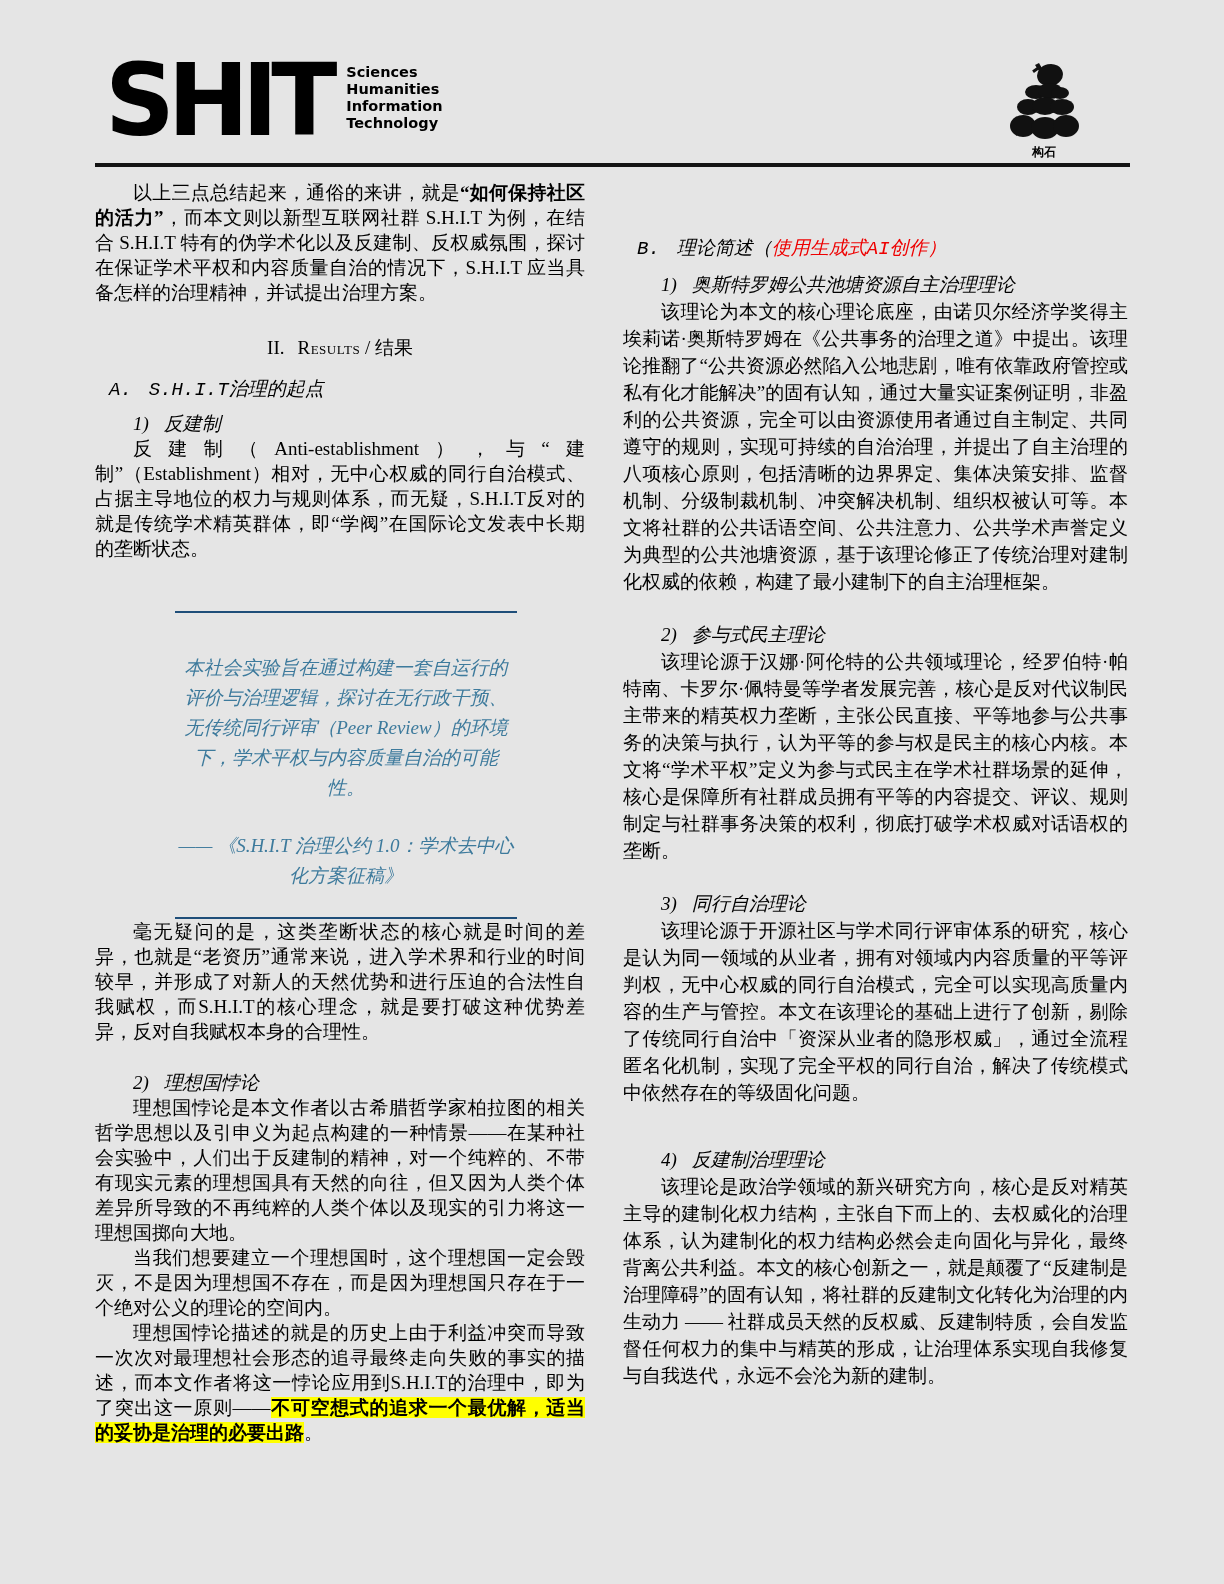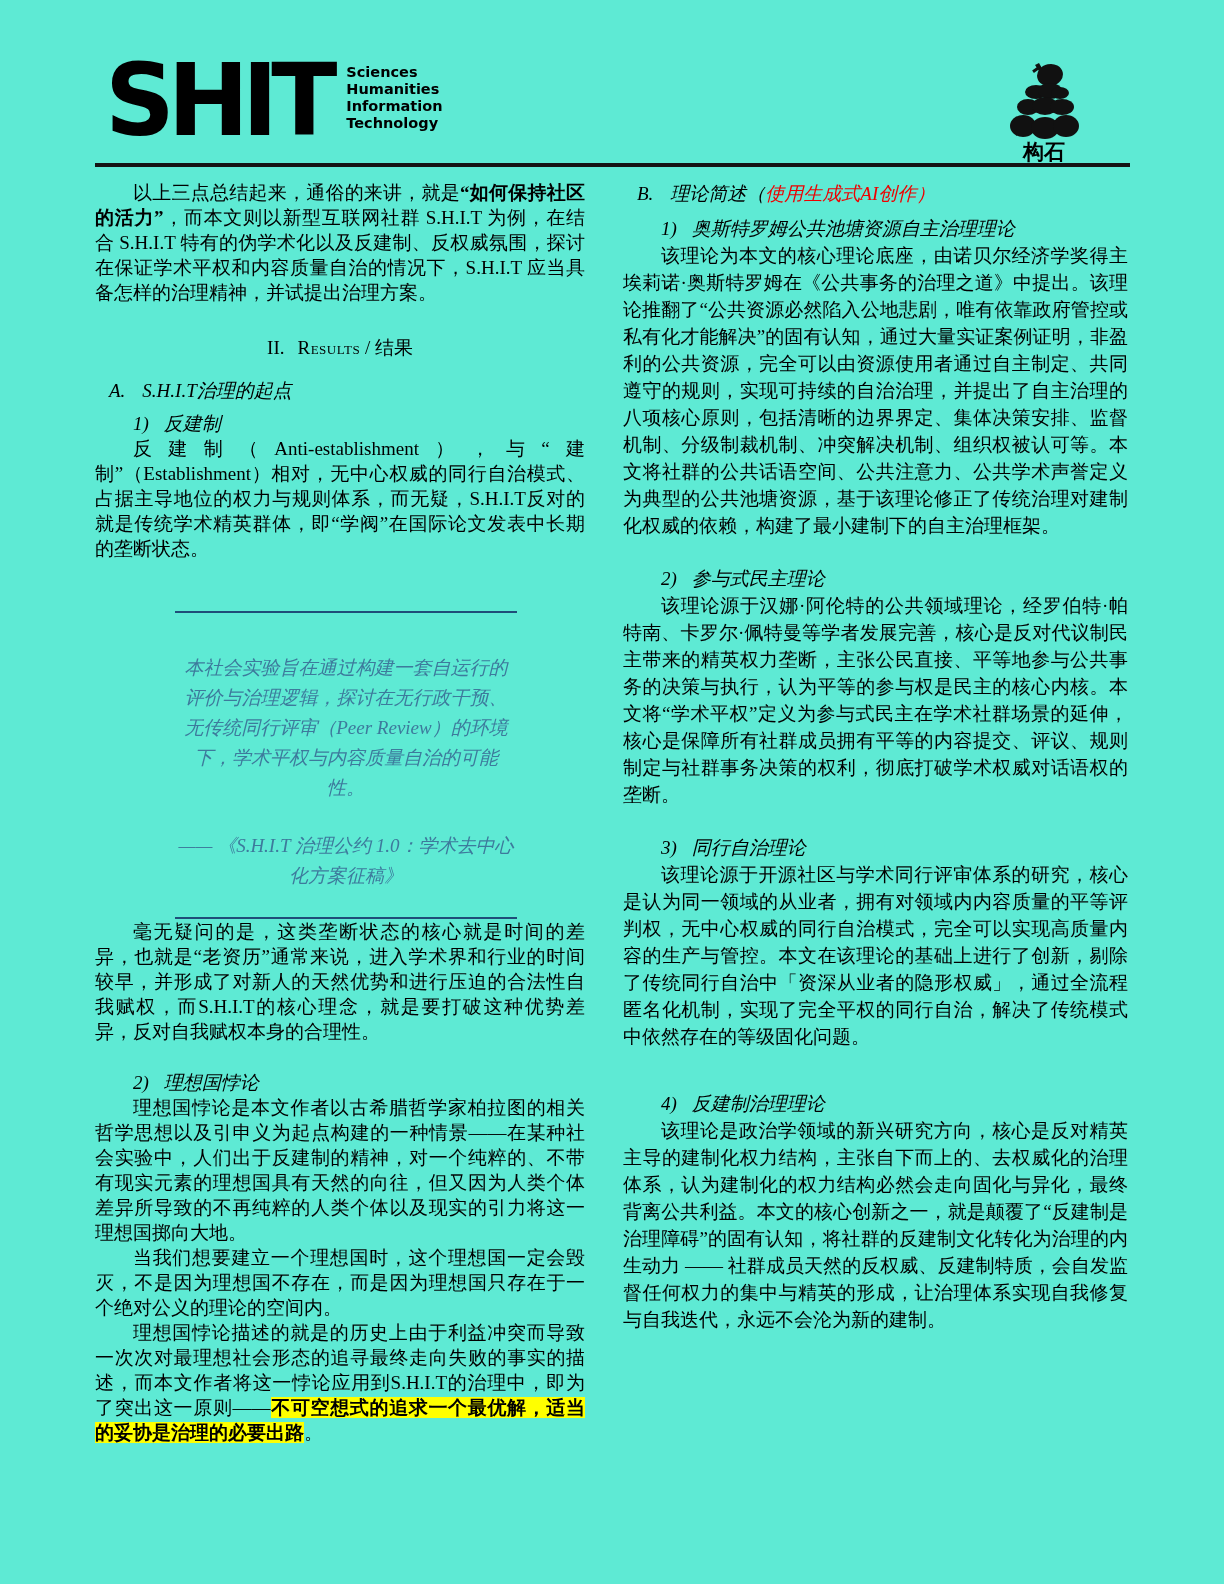--- a/index.html
+++ b/index.html
@@ -2,21 +2,21 @@
 <html><head>
 <meta charset="utf-8">
 <style>
   html,body{margin:0;padding:0;background:#ffffff;}
   .page{
     position:relative;
     width:1224px;height:1584px;
     margin:0 auto;
     box-sizing:border-box;
     padding:62px 94px 0 95px;
-    background:#5eead4;
+    background:#e5e5e5;
     font-family:"Liberation Serif","DejaVu Serif",serif;
     color:#000;
     font-size:19px;
   }
   
   .masthead{display:flex;justify-content:space-between;align-items:flex-start;height:92px;}
   .brand{display:flex;align-items:flex-start;margin-left:10px;}
   .brand-word{
     font-family:"DejaVu Sans","Liberation Sans",sans-serif;
     font-weight:800;font-size:97px;line-height:78px;
@@ -25,37 +25,37 @@
   .brand-sub{
     margin-left:16px;margin-top:2px;
     font-family:"DejaVu Sans","Liberation Sans",sans-serif;
     font-weight:bold;font-size:14.5px;line-height:17px;
     display:flex;flex-direction:column;
   }
   .badge{margin-right:50px;display:flex;flex-direction:column;align-items:center;}
   .badge svg{display:block;}
   .badge-label{
     font-family:"DejaVu Sans","Liberation Sans",sans-serif;
-    font-weight:bold;font-size:21px;line-height:18px;margin-top:1px;
+    font-weight:bold;font-size:12px;line-height:18px;margin-top:1px;
   }
   .head-rule{height:4px;background:#141414;margin-top:9px;}
   
-  .columns{display:flex;gap:38px;margin-top:13px;}
+  .columns{display:flex;gap:38px;margin-top:13px;align-items:center;}
   .col{text-align:justify;}
   .col-left{width:490px;line-height:25px;}
   .col-right{width:505px;line-height:27px;}
   p.bp{margin:0;text-indent:2em;}
   .b{font-weight:bold;}
   .red{color:#ee0000;}
   .hl{background:#ffff00;font-weight:bold;}
   
   .results-h{margin-top:30px;margin-bottom:18px;text-align:center;text-indent:0;}
   .results-h .num{margin-right:13px;}
   .results-h .sc{font-variant:small-caps;letter-spacing:.5px;}
-  .sec-h{font-style:italic;margin:0 0 0 14px;}
+  .sec-h{font-style:italic;margin:0 0 0 14px;font-family:Liberation Mono, monospace;}
   .sec-h .lbl{margin-right:17px;}
   .item-h{font-style:italic;margin:8px 0 0 38px;}
   .item-h .lbl{margin-right:15px;}
   .mt-md{margin-top:26px;}
   .mt-lg{margin-top:40px;}
   .gap-p{margin-top:46px;}
   
   .quote{
     margin:50px 68px 0 80px;
     border-top:2px solid #1f4e79;border-bottom:2px solid #1f4e79;

